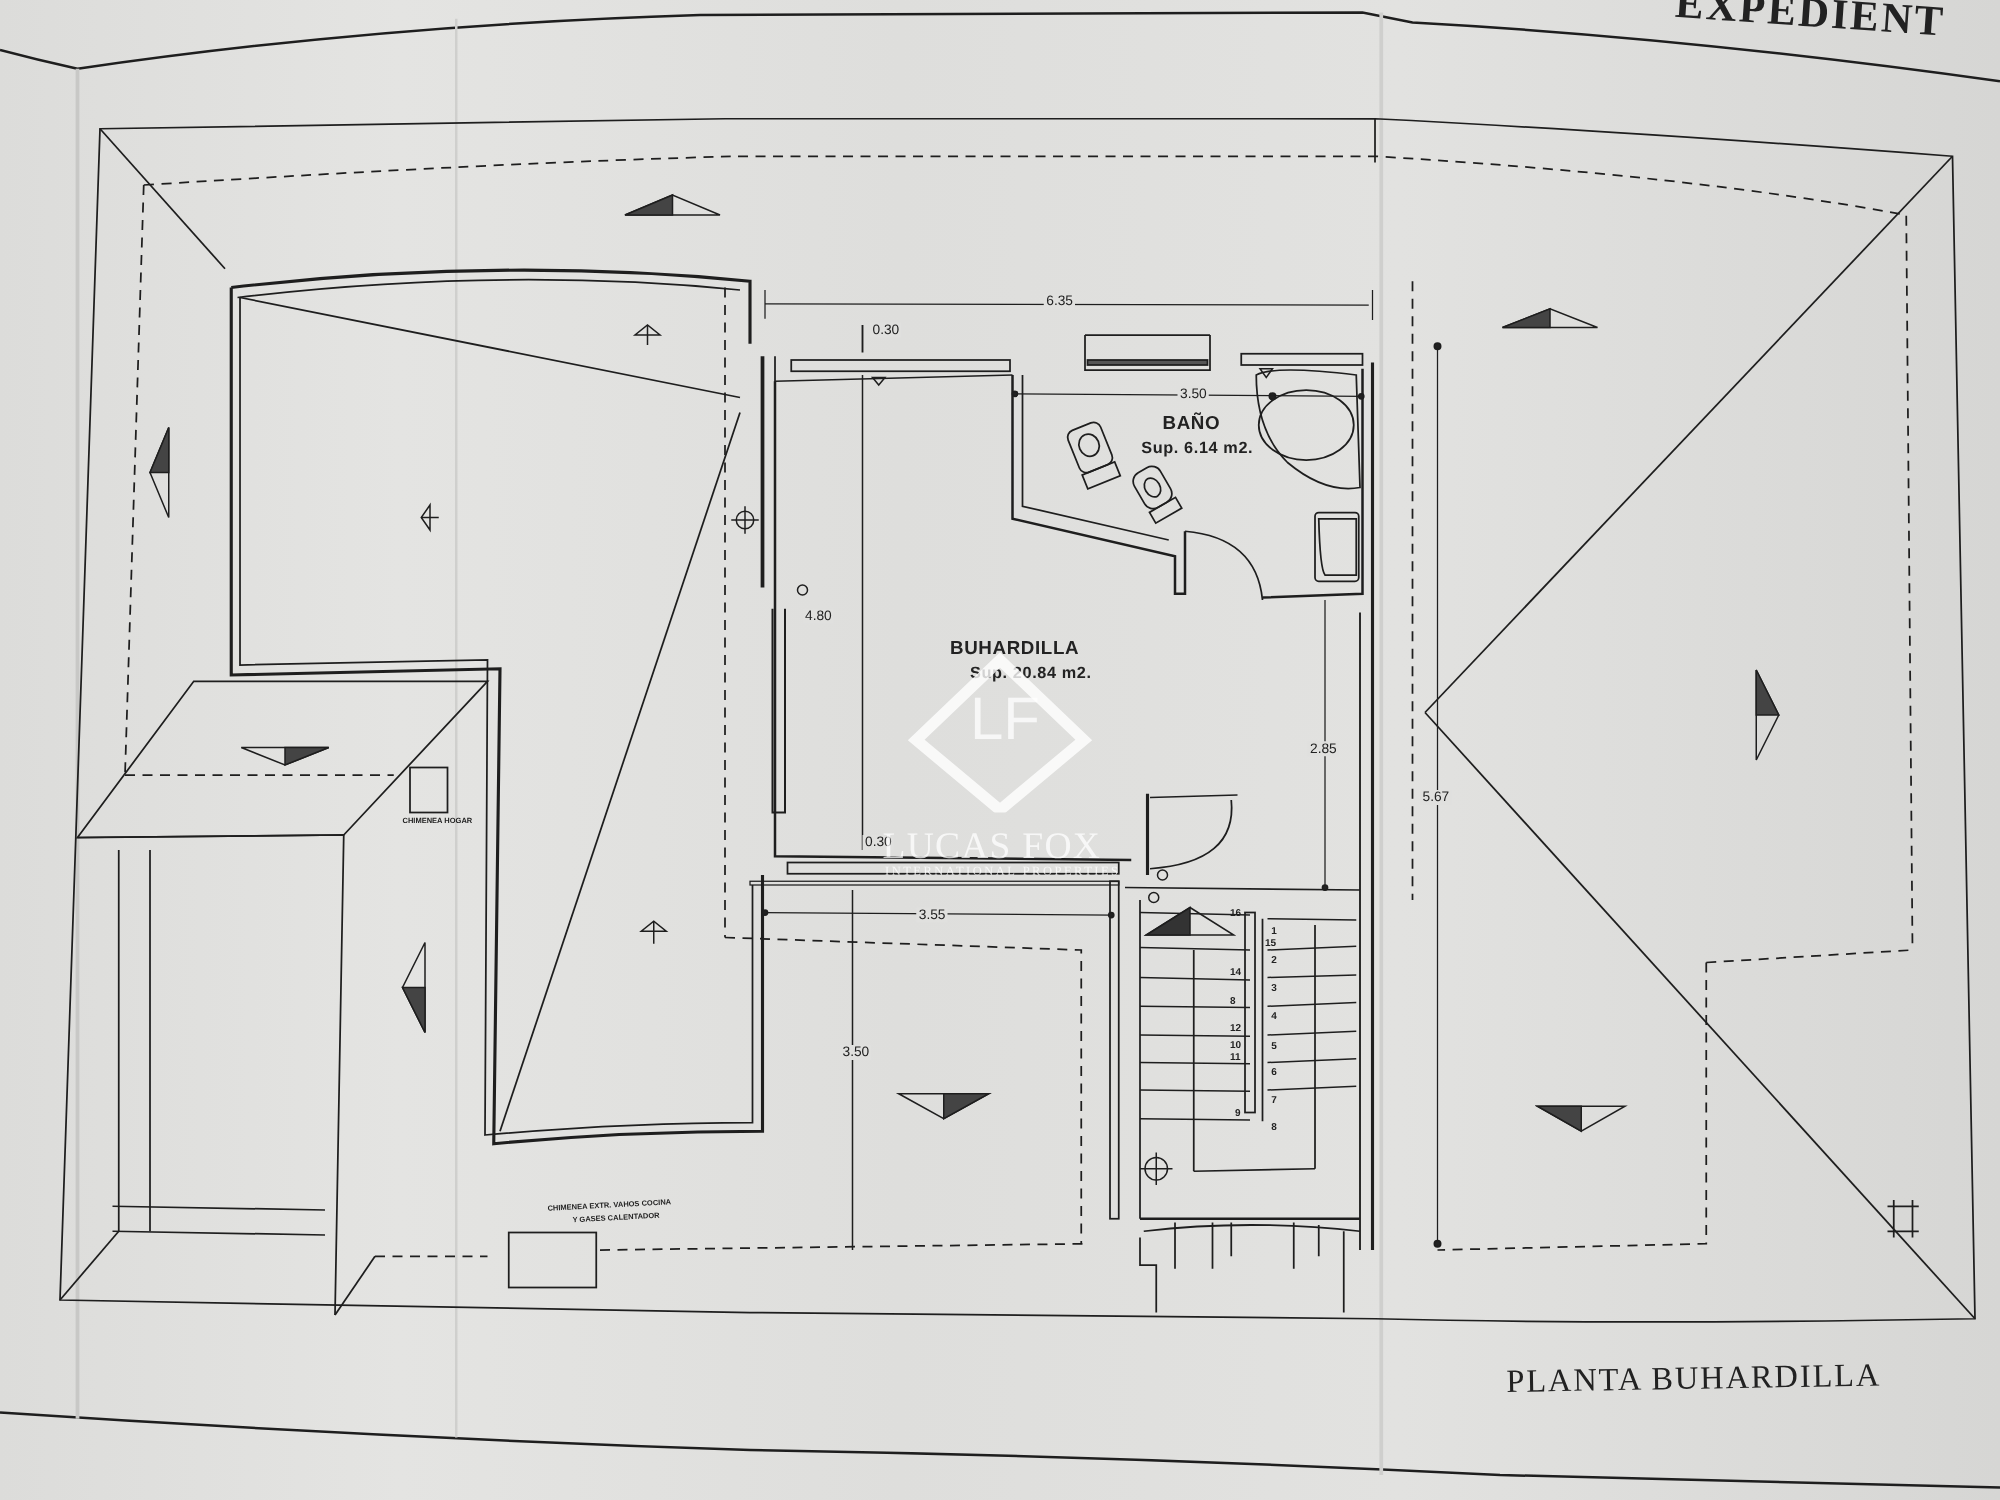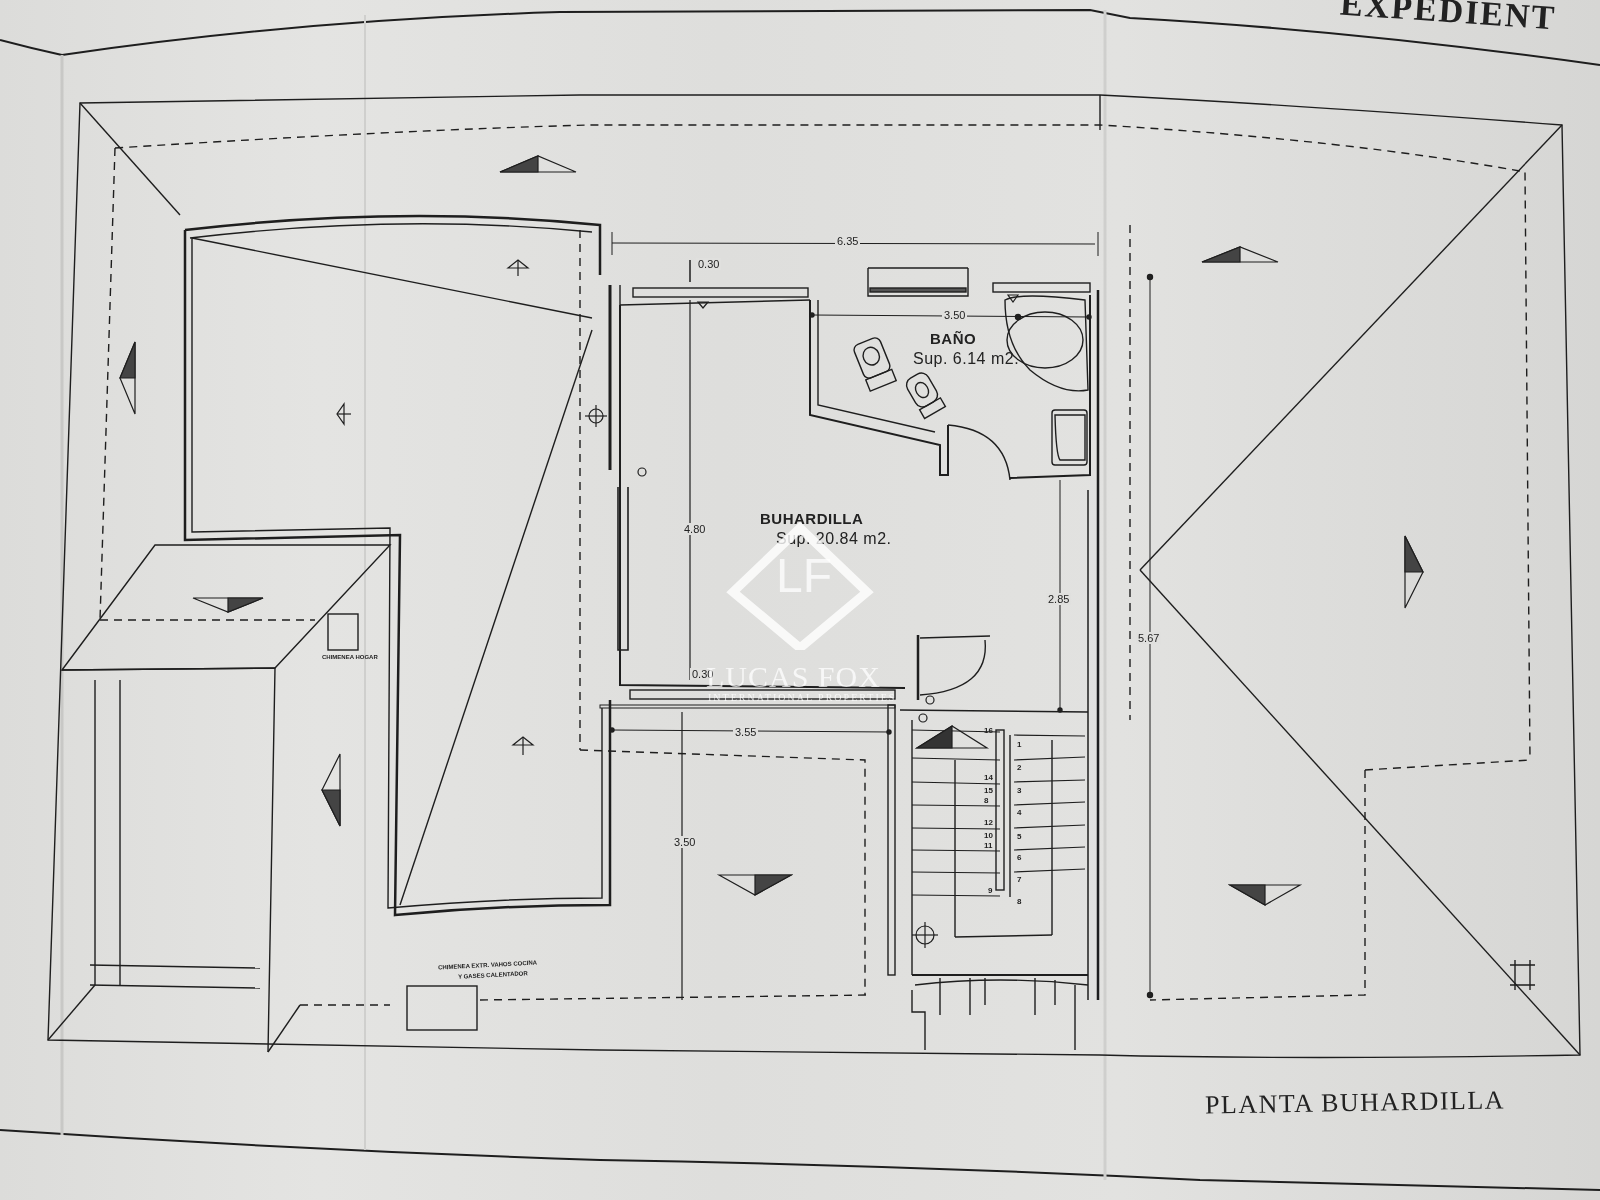--- a/index.html
+++ b/index.html
@@ -13,21 +13,21 @@
       position: absolute; left: 0; top: 0; width: 1600px; height: 1200px;
       background: linear-gradient(90deg, #dcdcda 0%, #e4e4e2 20%, #dededc 45%, #e2e2e0 70%, #d6d6d4 100%);
     }
     svg.plan { position: absolute; left: 0; top: 0; }
     .lbl {
       position: absolute; color: #222; font-family: "Liberation Sans", sans-serif;
       font-weight: bold; white-space: nowrap;
     }
     .dim { font-size: 11px; font-weight: normal; color: #222; background: #e0e0de; padding: 0 2px; }
     .room { font-size: 15px; letter-spacing: 0.5px; }
-    .sup { font-size: 16px; font-weight: normal; letter-spacing: 0.5px; }
+    .sup { font-size: 13px; font-weight: bold; letter-spacing: 0.5px; }
     .tiny { font-size: 6px; font-weight: bold; }
     .title {
       position: absolute; left: 1205px; top: 1088px;
       font-family: "Liberation Serif", serif; font-size: 26px; letter-spacing: 1.5px; color: #222;
       transform: rotate(-1deg);
     }
     .expediente {
       position: absolute; left: 1340px; top: -8px;
       font-family: "Liberation Serif", serif; font-size: 34px; font-weight: bold; color: #222;
       letter-spacing: 2px; transform: rotate(4deg);
@@ -256,34 +256,34 @@
   <div class="expediente">EXPEDIENT</div>
 
   <div class="lbl room" style="left:930px; top:330px;">BAÑO</div>
   <div class="lbl sup" style="left:913px; top:350px;">Sup. 6.14 m2.</div>
   <div class="lbl room" style="left:760px; top:510px;">BUHARDILLA</div>
   <div class="lbl sup" style="left:762px; top:530px;margin-left:14px;">Sup. 20.84 m2.</div>
 
   <div class="lbl dim" style="left:835px; top:235px;">6.35</div>
   <div class="lbl dim" style="left:696px; top:258px;">0.30</div>
   <div class="lbl dim" style="left:942px; top:309px;">3.50</div>
-  <div class="lbl dim" style="left:682px; top:487px;margin-top:36px;">4.80</div>
+  <div class="lbl dim" style="left:642px; top:487px;">4.80</div>
   <div class="lbl dim" style="left:1046px; top:593px;">2.85</div>
   <div class="lbl dim" style="left:1136px; top:632px;">5.67</div>
   <div class="lbl dim" style="left:690px; top:668px;">0.30</div>
   <div class="lbl dim" style="left:733px; top:726px;text-align:right;">3.55</div>
   <div class="lbl dim" style="left:672px; top:836px;">3.50</div>
 
   <div class="lbl tiny" style="left:322px; top:654px;">CHIMENEA HOGAR</div>
   <div class="lbl tiny" style="left:438px; top:962px; transform:rotate(-3deg);">CHIMENEA EXTR. VAHOS COCINA</div>
   <div class="lbl tiny" style="left:458px; top:972px; transform:rotate(-3deg);">Y GASES CALENTADOR</div>
 
   <div>
     <span class="stair-num" style="left:984px; top:726px;">16</span>
-    <span class="stair-num" style="left:984px; top:750px;margin-top:36px;">15</span>
+    <span class="stair-num" style="left:1012px; top:750px;">15</span>
     <span class="stair-num" style="left:984px; top:773px;">14</span>
     <span class="stair-num" style="left:984px; top:796px;">8</span>
     <span class="stair-num" style="left:984px; top:818px;">12</span>
     <span class="stair-num" style="left:984px; top:841px;">11</span>
     <span class="stair-num" style="left:984px; top:831px;">10</span>
     <span class="stair-num" style="left:988px; top:886px;">9</span>
   </div>
   <div>
     <span class="stair-num" style="left:1017px; top:740px;">1</span>
     <span class="stair-num" style="left:1017px; top:763px;">2</span>

